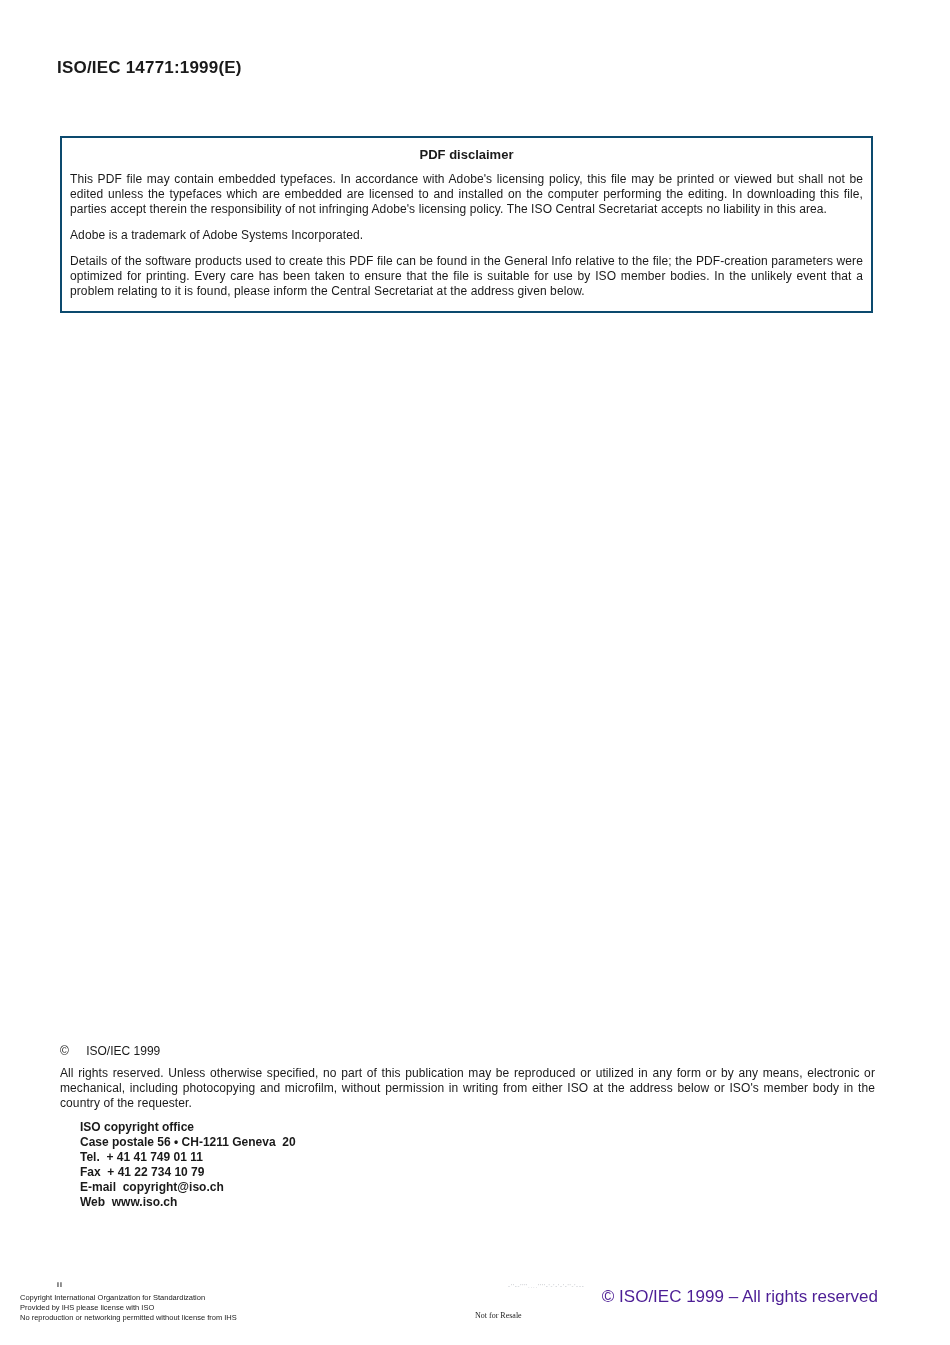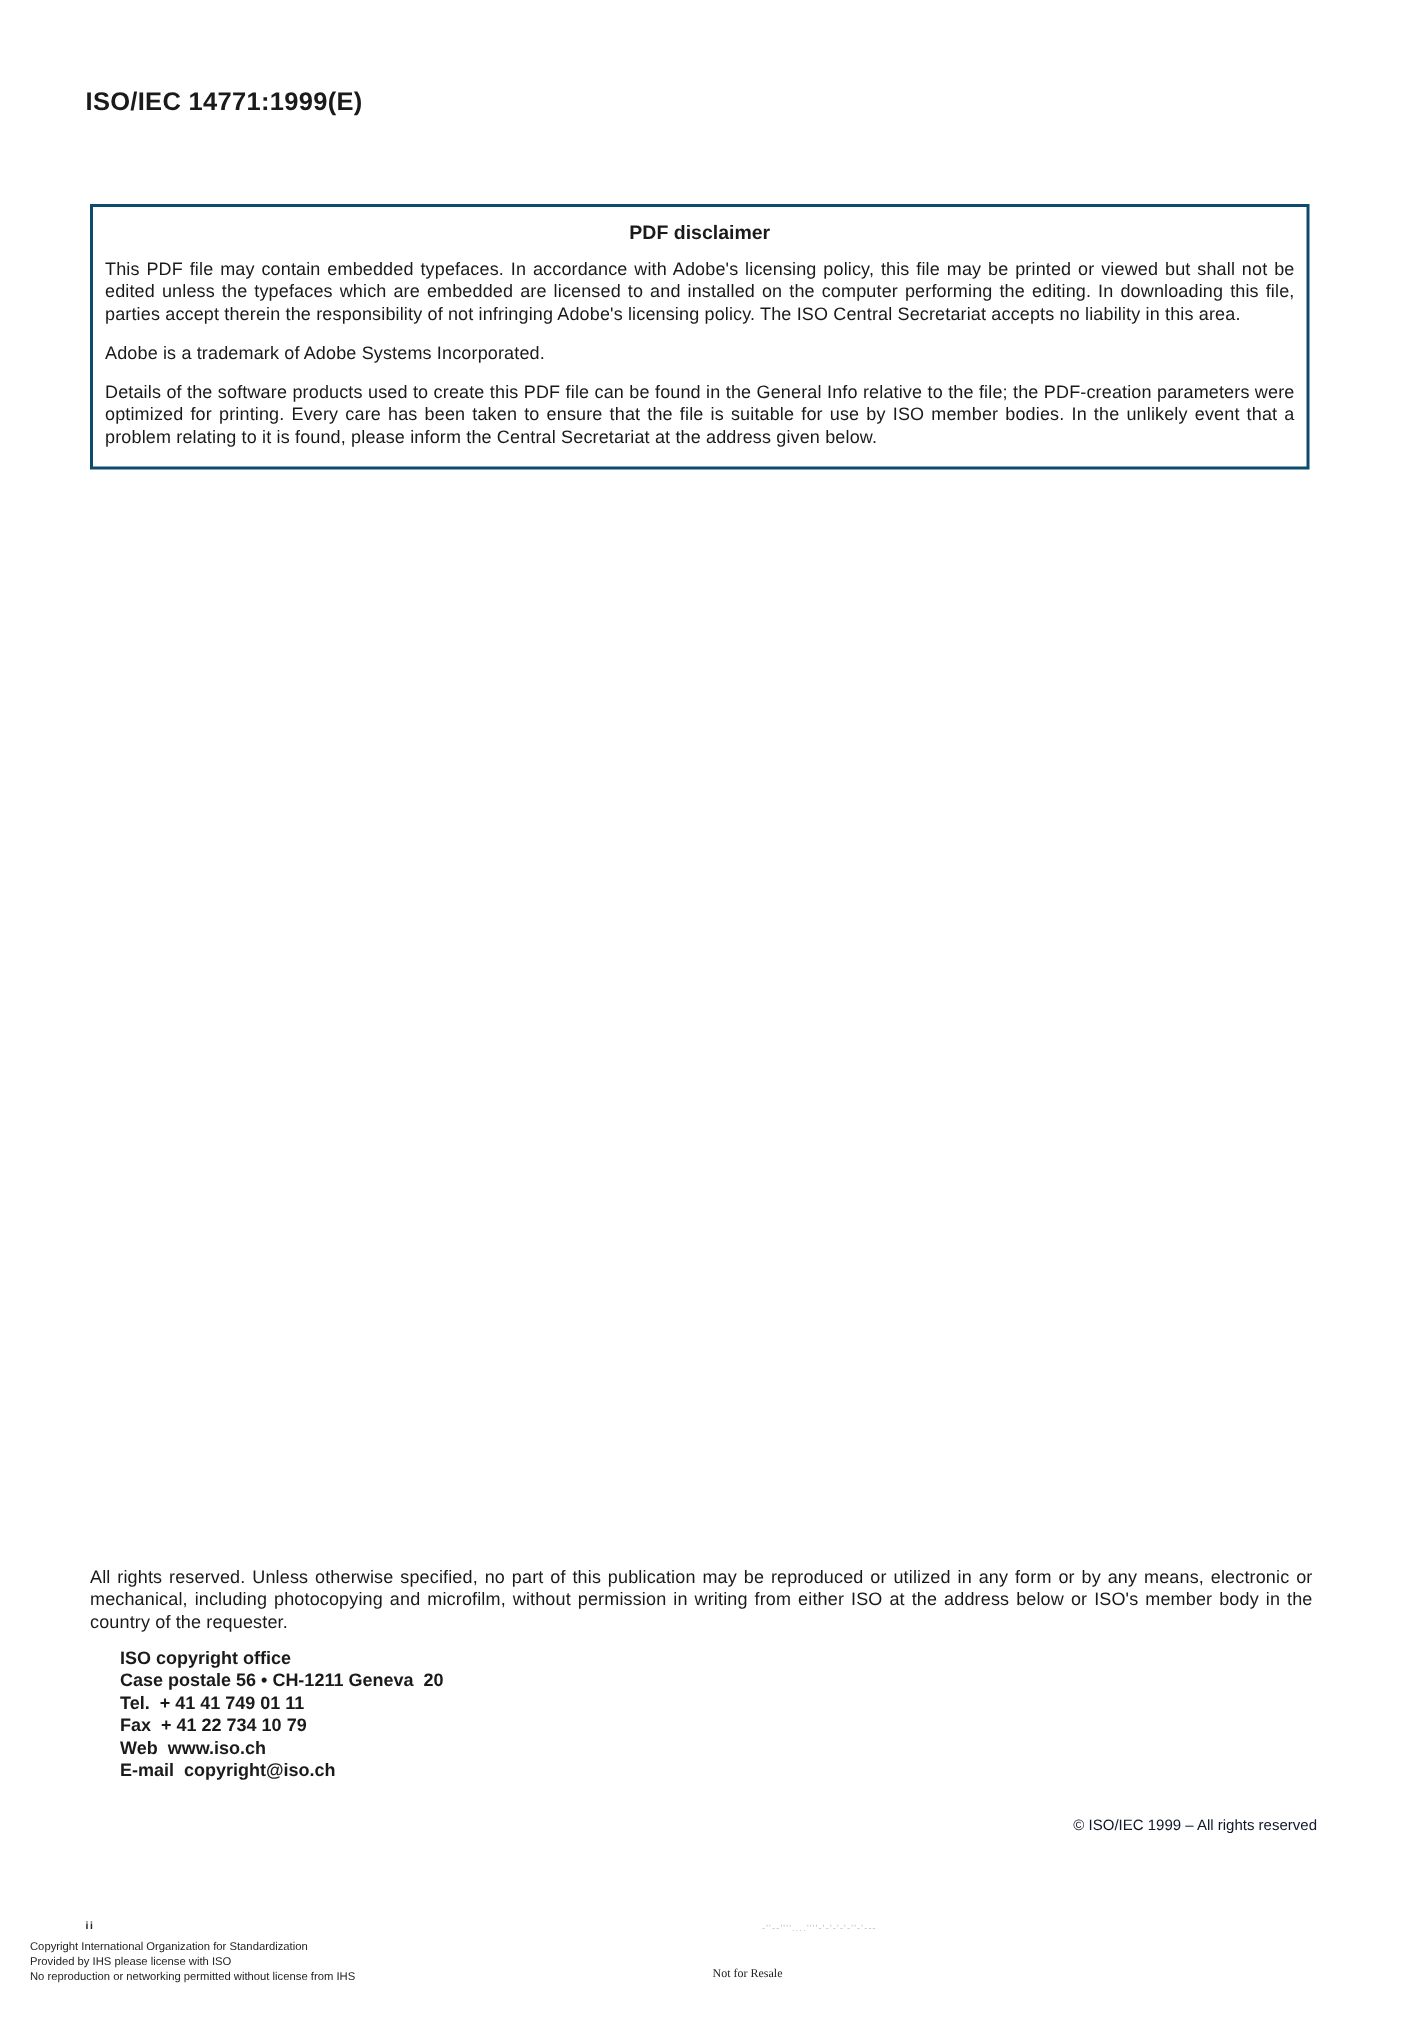--- a/index.html
+++ b/index.html
@@ -116,48 +116,52 @@
     position: absolute;
     left: 475px;
     top: 1311px;
     font-size: 8px;
     color: #222;
     font-family: Liberation Serif, serif;
   }
   .footer-right {
     position: absolute;
     right: 72px;
-    top: 1212px;
-    font-size: 10px;
-    color: #0f172a;
+    top: 1287px;
+    font-size: 17px;
+    color: #4c1d95;
   }
 </style>
 </head>
 <body>
 
 <div class="page">
 
   <div class="doc-header">ISO/IEC 14771:1999(E)</div>
 
   <div class="disclaimer-box">
     <div class="disclaimer-title">PDF disclaimer</div>
     <p>This PDF file may contain embedded typefaces. In accordance with Adobe's licensing policy, this file may be printed or viewed but shall not be edited unless the typefaces which are embedded are licensed to and installed on the computer performing the editing. In downloading this file, parties accept therein the responsibility of not infringing Adobe's licensing policy. The ISO Central Secretariat accepts no liability in this area.</p>
     <p>Adobe is a trademark of Adobe Systems Incorporated.</p>
     <p>Details of the software products used to create this PDF file can be found in the General Info relative to the file; the PDF-creation parameters were optimized for printing. Every care has been taken to ensure that the file is suitable for use by ISO member bodies. In the unlikely event that a problem relating to it is found, please inform the Central Secretariat at the address given below.</p>
   </div>
 
   <div class="copyright-section">
+    <div class="copyright-line">
+      <span class="sym">©</span>
+      <span class="org">ISO/IEC 1999</span>
+    </div>
     <div class="rights-text">All rights reserved. Unless otherwise specified, no part of this publication may be reproduced or utilized in any form or by any means, electronic or mechanical, including photocopying and microfilm, without permission in writing from either ISO at the address below or ISO's member body in the country of the requester.</div>
     <div class="address-block">
       <div>ISO copyright office</div>
       <div>Case postale 56 • CH-1211 Geneva  20</div>
       <div>Tel.  + 41 41 749 01 11</div>
       <div>Fax  + 41 22 734 10 79</div>
+      <div>E-mail  copyright@iso.ch</div>
       <div>Web  www.iso.ch</div>
-      <div>E-mail  copyright@iso.ch</div>
     </div>
   </div>
 
   <div class="footer-pagenum">ii</div>
 
   <div class="footer-left">
     <div>Copyright International Organization for Standardization</div>
     <div>Provided by IHS please license with ISO</div>
     <div>No reproduction or networking permitted without license from IHS</div>
   </div>

